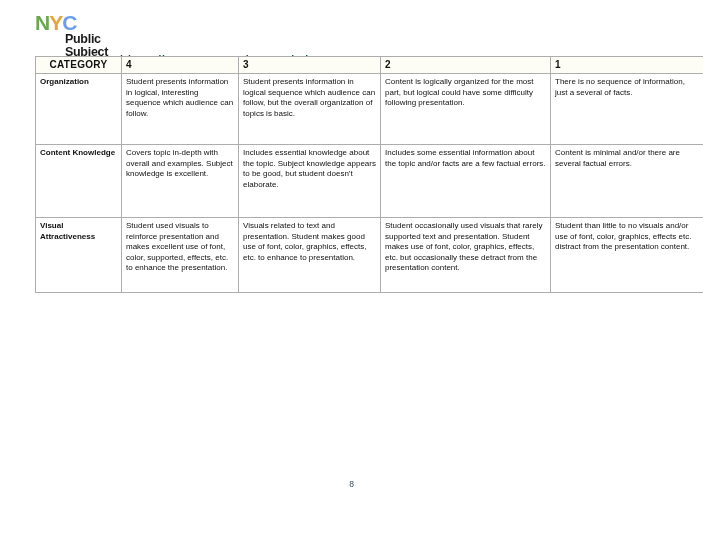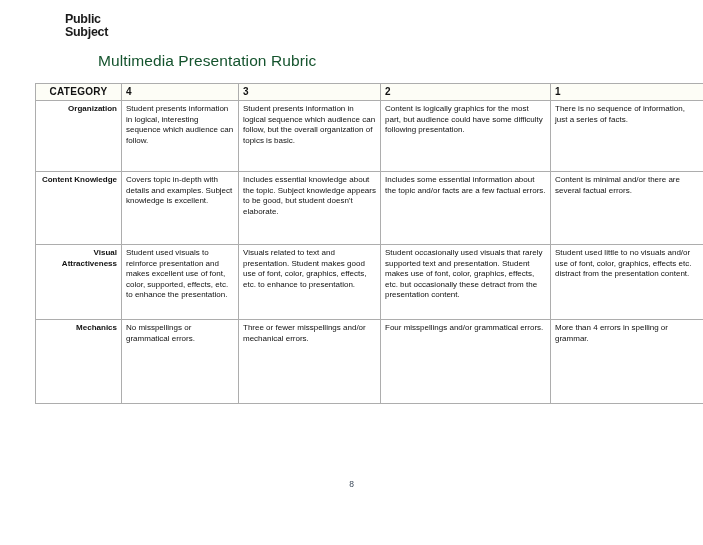--- a/index.html
+++ b/index.html
@@ -54,21 +54,21 @@
     color: #14532d;
     letter-spacing: 0.1px;
     white-space: nowrap;
     text-align: right;
   }
 
   
   .rubric-wrap {
     position: absolute;
     left: 35px;
-    top: 83px;
+    top: 56px;
     width: 668px;
   }
   table.rubric {
     border-collapse: collapse;
     width: 668px;
     table-layout: fixed;
   }
   table.rubric td {
     border: 1px solid #adadad;
     vertical-align: top;
@@ -94,21 +94,20 @@
     letter-spacing: 0.3px;
   }
   
   td.cat {
     font-size: 9.5px;
     font-weight: bold;
     line-height: 11px;
     padding-top: 6px;
     padding-left: 4px;
     color: #000000;
-    text-align: right;
   }
   .col-cat  { width: 86px; }
   .col-4    { width: 117px; }
   .col-3    { width: 142px; }
   .col-2    { width: 170px; }
   .col-1    { width: 153px; }
 
   tr.r-org td   { height: 64px; }
   tr.r-know td  { height: 66px; }
   tr.r-vis td   { height: 68px; }
@@ -122,20 +121,23 @@
     width: 703px;
     text-align: center;
     font-size: 8.5px;
     color: #3c4a5a;
   }
 </style>
 </head>
 <body>
 
 <div class="logo">
+  <div class="logo-nyc">
+    <span class="l-n">N</span><span class="l-y">Y</span><span class="l-c">C</span>
+  </div>
   <div class="logo-word">Public</div>
   <div class="logo-word">Subject</div>
 </div>
 
 <div class="doc-title">Multimedia Presentation Rubric</div>
 
 <div class="rubric-wrap">
   <table class="rubric">
     <colgroup>
       <col class="col-cat">
@@ -150,44 +152,37 @@
         <td>4</td>
         <td>3</td>
         <td>2</td>
         <td>1</td>
       </tr>
 
       <tr class="r-org">
         <td class="cat">Organization</td>
         <td>Student presents information in logical, interesting sequence which audience can follow.</td>
         <td>Student presents information in logical sequence which audience can follow, but the overall organization of topics is basic.</td>
-        <td>Content is logically graphics for the most part, but audience could have some difficulty following presentation.</td>
-        <td>There is no sequence of information, just a series of facts.</td>
+        <td>Content is logically organized for the most part, but logical could have some difficulty following presentation.</td>
+        <td>There is no sequence of information, just a several of facts.</td>
       </tr>
 
       <tr class="r-know">
         <td class="cat">Content Knowledge</td>
-        <td>Covers topic in-depth with details and examples. Subject knowledge is excellent.</td>
+        <td>Covers topic in-depth with overall and examples. Subject knowledge is excellent.</td>
         <td>Includes essential knowledge about the topic. Subject knowledge appears to be good, but student doesn't elaborate.</td>
         <td>Includes some essential information about the topic and/or facts are a few factual errors.</td>
         <td>Content is minimal and/or there are several factual errors.</td>
       </tr>
 
       <tr class="r-vis">
         <td class="cat">Visual Attractiveness</td>
         <td>Student used visuals to reinforce presentation and makes excellent use of font, color, supported, effects, etc. to enhance the presentation.</td>
         <td>Visuals related to text and presentation. Student makes good use of font, color, graphics, effects, etc. to enhance to presentation.</td>
         <td>Student occasionally used visuals that rarely supported text and presentation. Student makes use of font, color, graphics, effects, etc. but occasionally these detract from the presentation content.</td>
-        <td>Student used little to no visuals and/or use of font, color, graphics, effects etc. distract from the presentation content.</td>
+        <td>Student than little to no visuals and/or use of font, color, graphics, effects etc. distract from the presentation content.</td>
       </tr>
 
-      <tr class="r-mech">
-        <td class="cat">Mechanics</td>
-        <td>No misspellings or grammatical errors.</td>
-        <td>Three or fewer misspellings and/or mechanical errors.</td>
-        <td>Four misspellings and/or grammatical errors.</td>
-        <td>More than 4 errors in spelling or grammar.</td>
-      </tr>
     </tbody>
   </table>
 </div>
 
 <div class="page-number">8</div>
 
 </body></html>

